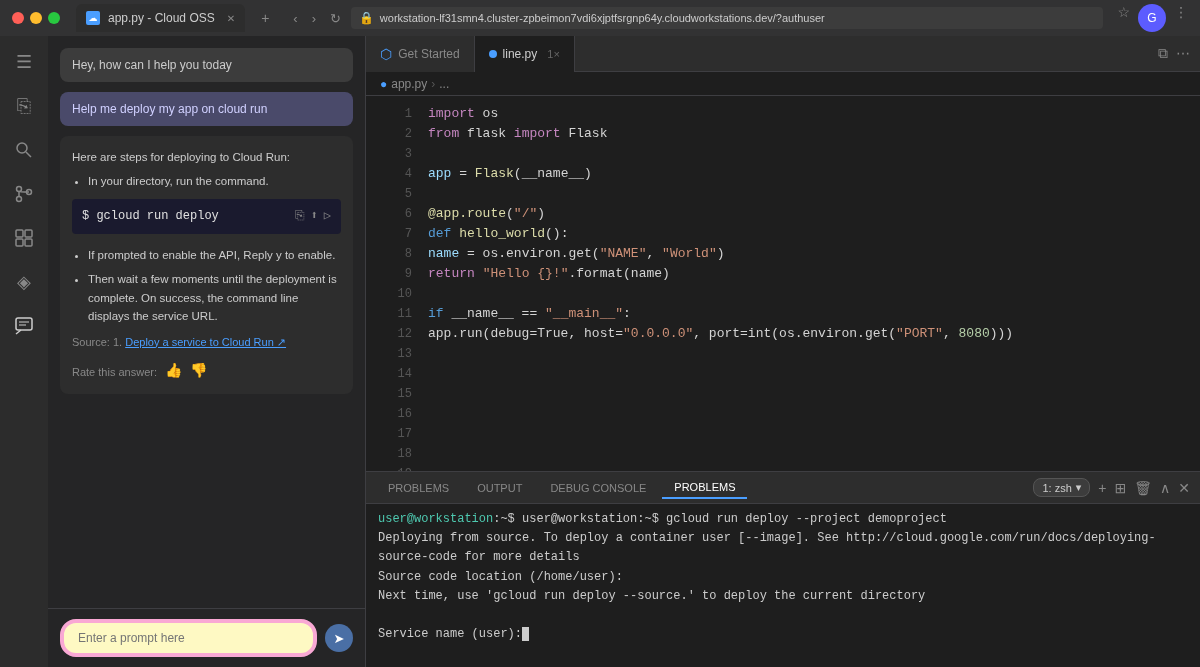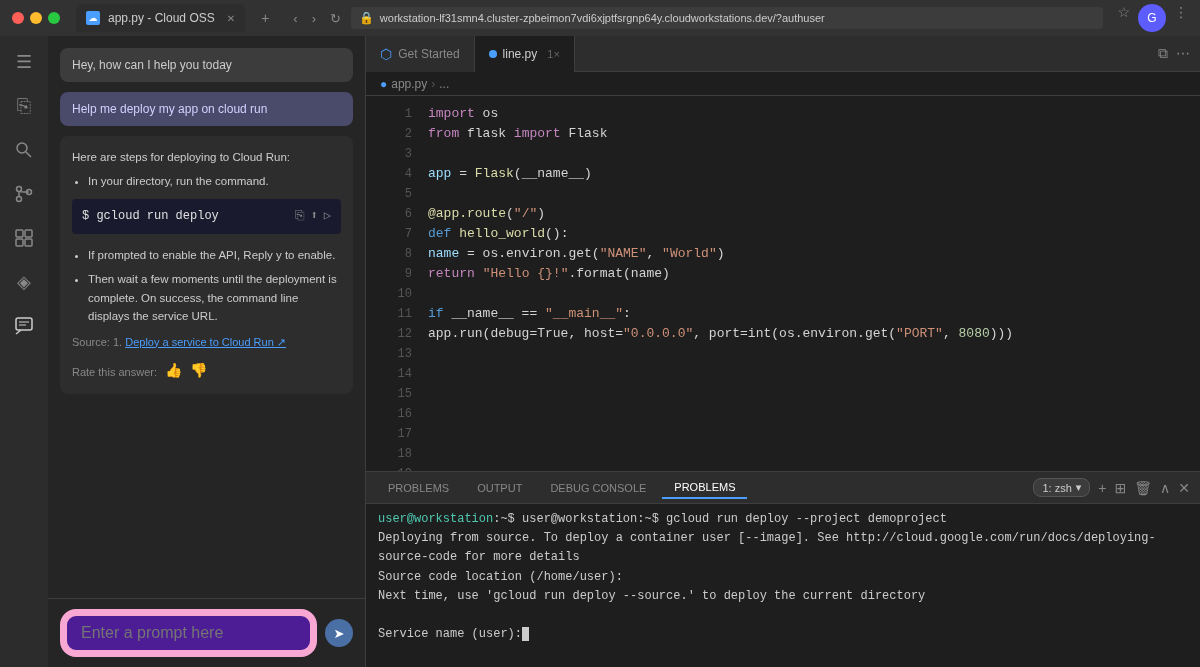--- a/index.html
+++ b/index.html
@@ -228,25 +228,25 @@
     }
     .chat-input-area {
       padding: 10px 12px;
       border-top: 1px solid #3e3e42;
       display: flex;
       align-items: center;
       gap: 8px;
     }
     .chat-input {
       flex: 1;
-      background: #4c1d95;
-      border: 7px solid #f9a8d4;
+      background: #fef9c3;
+      border: 4px solid #f9a8d4;
       border-radius: 16px;
       padding: 8px 14px;
-      font-size: 16px;
+      font-size: 12px;
       color: #888;
       outline: none;
     }
     .send-btn {
       width: 28px;
       height: 28px;
       background: #4a6fa5;
       border-radius: 50%;
       display: flex;
       align-items: center;

